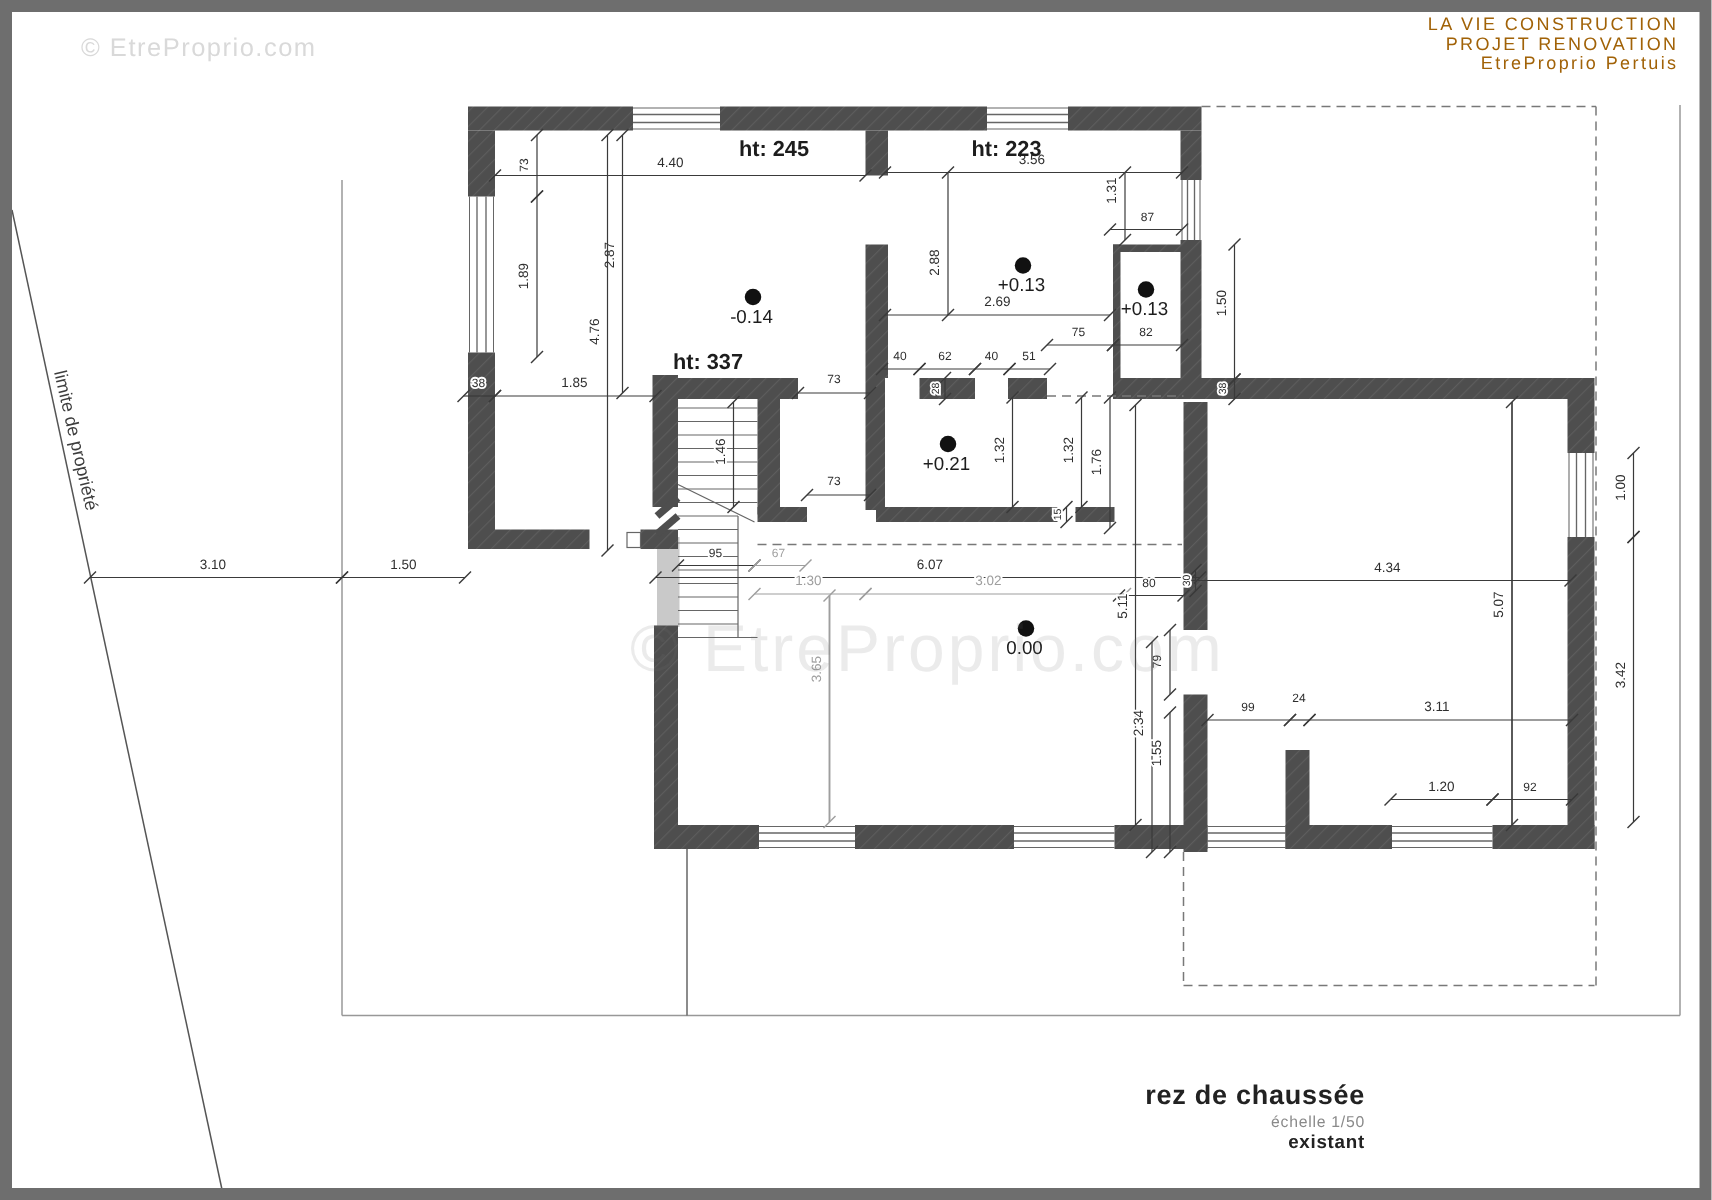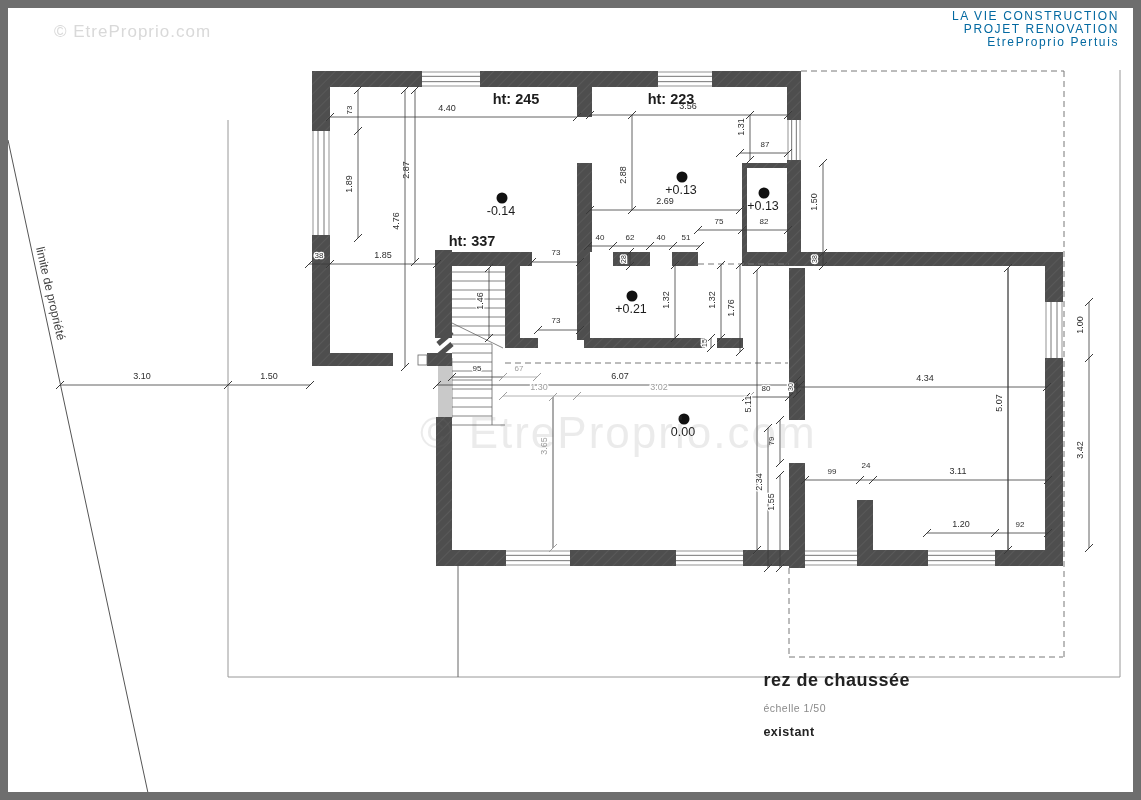--- a/index.html
+++ b/index.html
@@ -1,26 +1,26 @@
 <!DOCTYPE html>
 <html><head>
 <meta charset="utf-8">
 <style>
   html,body{margin:0;padding:0;background:#9a9a9a;font-family:"Liberation Sans",sans-serif;}
   #stage{position:relative;width:1141px;height:800px;background:#ffffff;overflow:hidden;}
   #frame-border{position:absolute;inset:0;border:8px solid #6e6e6e;box-sizing:border-box;pointer-events:none;z-index:30;}
   #plan{position:absolute;left:0;top:0;z-index:5;}
   .wm-small{position:absolute;left:54px;top:22px;font-size:17px;letter-spacing:1px;color:#d9d9d9;z-index:2;}
   .wm-large{position:absolute;left:420px;top:408px;font-size:44px;letter-spacing:2px;color:rgba(110,110,110,0.14);z-index:6;white-space:nowrap;}
-  .title-block{position:absolute;top:10px;right:22px;text-align:right;color:#0369a1;z-index:10;}
+  .title-block{position:absolute;top:10px;right:22px;text-align:right;color:#a16207;z-index:10;}
   .title-block div{font-size:12px;line-height:13px;letter-spacing:1.6px;}
-  .footer{position:absolute;top:670px;right:231px;text-align:left;z-index:10;color:#222;}
+  .footer{position:absolute;top:720px;right:231px;text-align:right;z-index:10;color:#222;}
   .footer .f-title{font-size:18px;font-weight:bold;letter-spacing:0.5px;}
-  .footer .f-scale{font-size:10.5px;color:#8a8a8a;letter-spacing:0.5px;margin-top:11px;}
-  .footer .f-status{font-size:12.5px;font-weight:bold;letter-spacing:0.5px;margin-top:11px;}
+  .footer .f-scale{font-size:10.5px;color:#8a8a8a;letter-spacing:0.5px;margin-top:1px;}
+  .footer .f-status{font-size:12.5px;font-weight:bold;letter-spacing:0.5px;margin-top:0;}
 </style>
 </head>
 <body>
 
 <div id="stage">
   <div class="wm-small">© EtreProprio.com</div>
   <div class="wm-large">© EtreProprio.com</div>
 
   <div class="title-block">
     <div>LA VIE CONSTRUCTION</div>

